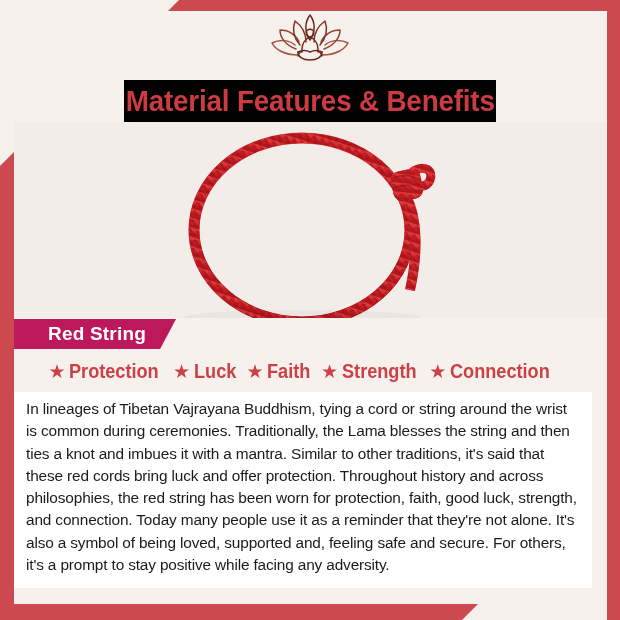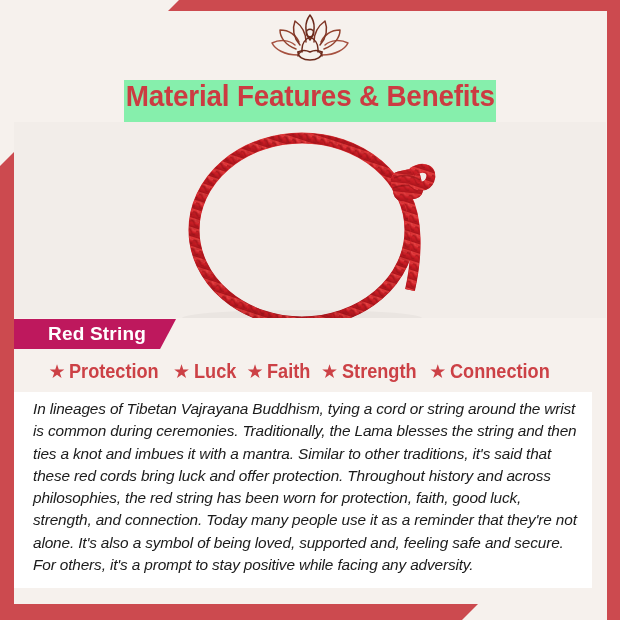--- a/index.html
+++ b/index.html
@@ -78,22 +78,23 @@
     font-weight: 400;
   }
 
   
   .title-band {
     position: absolute;
     top: 80px;
     left: 124px;
     width: 372px;
     height: 42px;
-    background: #86efac;
+    background: #000000;
     display: flex;
+    align-items: center;
     justify-content: center;
   }
   .title-text {
     font-size: 29px;
     font-weight: bold;
     color: #cc3b41;
     letter-spacing: -0.2px;
     transform: scaleX(0.96);
     white-space: nowrap;
   }
@@ -167,22 +168,21 @@
 
   
   .copy-panel {
     position: absolute;
     top: 392px;
     left: 14px;
     width: 578px;
     height: 196px;
     background: #ffffff;
     box-sizing: border-box;
-    padding: 6px 14px 0 19px;
-    font-style: italic;
+    padding: 6px 14px 0 12px;
   }
   .copy-text {
     margin: 0;
     font-size: 15.4px;
     line-height: 22.3px;
     color: #1b1b1b;
     text-align: left;
     letter-spacing: -0.15px;
   }
 </style>

